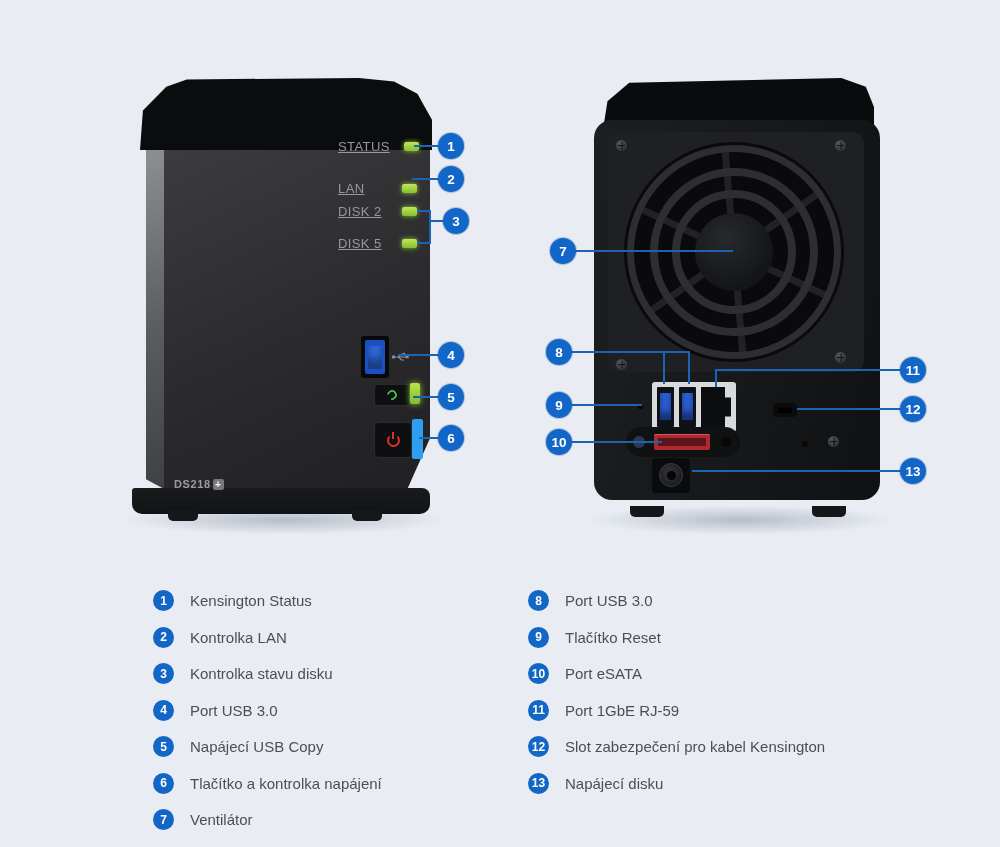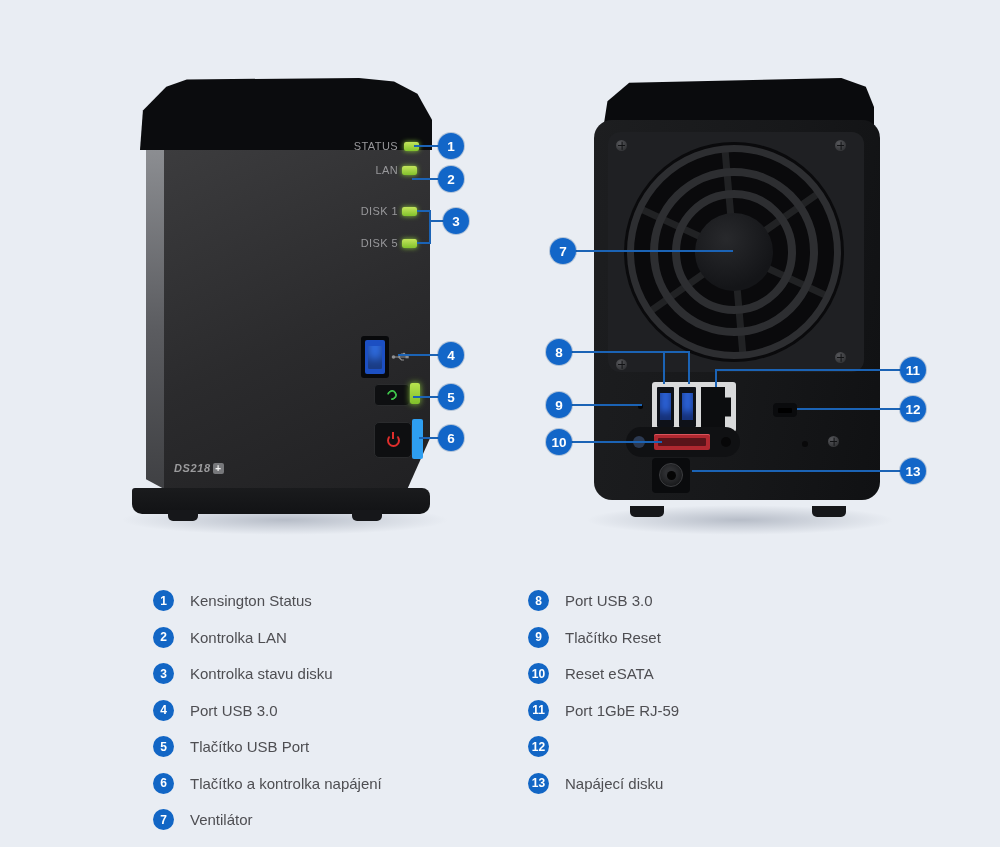--- a/index.html
+++ b/index.html
@@ -33,39 +33,39 @@
     background:linear-gradient(155deg,#3d3d3f,#2b2b2d 55%,#202022);
     border-radius:2px 16px 0 4px;
     clip-path:polygon(0 0,100% 0,100% 85%,91% 100%,0 100%);}
   .front .cap{position:absolute;left:12px;top:2px;width:292px;height:72px;
     background:#0b0c0e;
     clip-path:polygon(0 100%,1% 45%,9% 12%,16% 2%,75% 0%,87% 5%,95% 22%,100% 58%,100% 100%);}
   .front .base{position:absolute;left:4px;top:412px;width:298px;height:26px;
     background:linear-gradient(#1a1b1d,#121315);border-radius:3px 8px 10px 10px;}
 
   .led-row{position:absolute;height:9px;display:flex;align-items:center;}
-  .led-label{position:absolute;right:34px;color:#98989b;font-size:11px;letter-spacing:.4px;line-height:9px;text-align:right;width:60px;}
+  .led-label{position:absolute;right:34px;color:#98989b;font-size:13px;letter-spacing:.4px;line-height:9px;width:60px;text-decoration:underline;}
   .led{position:absolute;left:276px;width:15px;height:9px;border-radius:2px;
     background:linear-gradient(#c3e55c,#82c22c);box-shadow:0 0 5px rgba(150,215,60,.9);}
 
   .usb-recess{position:absolute;left:233px;top:260px;width:28px;height:42px;background:#08090b;border-radius:3px;}
   .usb-blue{position:absolute;left:4px;top:4px;width:20px;height:34px;background:#1c4fc2;border-radius:2px;}
   .usb-blue::after{content:"";position:absolute;left:3px;top:6px;right:3px;bottom:5px;background:#2f6ce0;border-radius:1px;box-shadow:inset 0 -10px 8px rgba(0,0,20,.45);}
   .usb-glyph{position:absolute;left:263px;top:273px;}
 
   .copy-btn{position:absolute;left:246px;top:308px;width:34px;height:20px;background:#0e0f11;border:1px solid #2a2b2d;border-radius:4px;display:flex;align-items:center;justify-content:center;}
   .copy-icon{width:10px;height:10px;border:2px solid #3ec44a;border-radius:50%;border-left-color:transparent;transform:rotate(-35deg);box-sizing:border-box;}
   .copy-led{position:absolute;left:282px;top:307px;width:10px;height:21px;background:linear-gradient(#b8e34e,#7fbf2a);border-radius:2px;box-shadow:0 0 6px rgba(150,215,60,.9);}
 
   .power-btn{position:absolute;left:246px;top:346px;width:36px;height:34px;background:#0e0f11;border:1px solid #2a2b2d;border-radius:5px;display:flex;align-items:center;justify-content:center;}
   .power-icon{position:relative;width:13px;height:13px;border:2px solid #e02e2c;border-radius:50%;border-top-color:transparent;box-sizing:border-box;}
   .power-icon::after{content:"";position:absolute;left:50%;top:-4px;width:2px;height:7px;margin-left:-1px;background:#e02e2c;}
   .power-accent{position:absolute;left:284px;top:343px;width:11px;height:40px;background:#2e9ef0;border-radius:2px;}
 
-  .model{position:absolute;left:46px;top:386px;display:flex;align-items:center;color:#9b9b9d;font-size:11px;font-weight:700;letter-spacing:.6px;font-style:italic;}
+  .model{position:absolute;left:46px;top:402px;display:flex;align-items:center;color:#9b9b9d;font-size:11px;font-weight:700;letter-spacing:.6px;}
   .model .plus{display:inline-block;width:11px;height:11px;margin-left:2px;background:#77787b;color:#f2f2f2;font-size:10px;line-height:11px;text-align:center;border-radius:2px;font-weight:700;}
 
   
   .back{position:absolute;left:594px;top:78px;width:286px;height:442px;}
   .back .cap{position:absolute;left:8px;top:0;width:272px;height:58px;background:#0a0b0d;
     clip-path:polygon(0 100%,2% 40%,10% 8%,88% 0,97% 15%,100% 50%,100% 100%);}
   .back .body{position:absolute;left:0;top:42px;width:286px;height:380px;border-radius:18px;
     background:linear-gradient(100deg,#1d1e20,#17181a 55%,#101113);}
   .fan-plate{position:absolute;left:14px;top:54px;width:256px;height:240px;background:#1f2023;border-radius:12px;}
   .fan{position:absolute;left:30px;top:64px;width:220px;height:220px;}
@@ -115,26 +115,26 @@
     <div class="face"></div>
     <div class="cap"></div>
     <div class="base"></div>
     <div class="foot" style="left:40px;top:434px;width:30px;"></div>
     <div class="foot" style="left:224px;top:434px;width:30px;"></div>
 
     <div class="led-row" style="top:66px;left:0;width:304px;">
       <span class="led-label">STATUS</span>
       <span class="led"></span>
     </div>
-    <div class="led-row" style="top:90px;left:0;width:304px;">
+    <div class="led-row" style="top:108px;left:0;width:304px;">
       <span class="led-label">LAN</span>
       <span class="led" style="left:274px;"></span>
     </div>
     <div class="led-row" style="top:131px;left:0;width:304px;">
-      <span class="led-label">DISK 1</span>
+      <span class="led-label">DISK 2</span>
       <span class="led" style="left:274px;"></span>
     </div>
     <div class="led-row" style="top:163px;left:0;width:304px;">
       <span class="led-label">DISK 5</span>
       <span class="led" style="left:274px;"></span>
     </div>
 
     <div class="usb-recess">
       <div class="usb-blue"></div>
     </div>
@@ -252,21 +252,21 @@
     <div class="legend-row">
       <span class="badge">3</span>
       <span class="legend-label">Kontrolka stavu disku</span>
     </div>
     <div class="legend-row">
       <span class="badge">4</span>
       <span class="legend-label">Port USB 3.0</span>
     </div>
     <div class="legend-row">
       <span class="badge">5</span>
-      <span class="legend-label">Tlačítko USB Port</span>
+      <span class="legend-label">Napájecí USB Copy</span>
     </div>
     <div class="legend-row">
       <span class="badge">6</span>
       <span class="legend-label">Tlačítko a kontrolka napájení</span>
     </div>
     <div class="legend-row">
       <span class="badge">7</span>
       <span class="legend-label">Ventilátor</span>
     </div>
   </div>
@@ -275,28 +275,29 @@
     <div class="legend-row">
       <span class="badge">8</span>
       <span class="legend-label">Port USB 3.0</span>
     </div>
     <div class="legend-row">
       <span class="badge">9</span>
       <span class="legend-label">Tlačítko Reset</span>
     </div>
     <div class="legend-row">
       <span class="badge">10</span>
-      <span class="legend-label">Reset eSATA</span>
+      <span class="legend-label">Port eSATA</span>
     </div>
     <div class="legend-row">
       <span class="badge">11</span>
       <span class="legend-label">Port 1GbE RJ-59</span>
     </div>
     <div class="legend-row">
       <span class="badge">12</span>
+      <span class="legend-label">Slot zabezpečení pro kabel Kensington</span>
     </div>
     <div class="legend-row">
       <span class="badge">13</span>
       <span class="legend-label">Napájecí disku</span>
     </div>
   </div>
 
 </div>
 
 </body></html>

